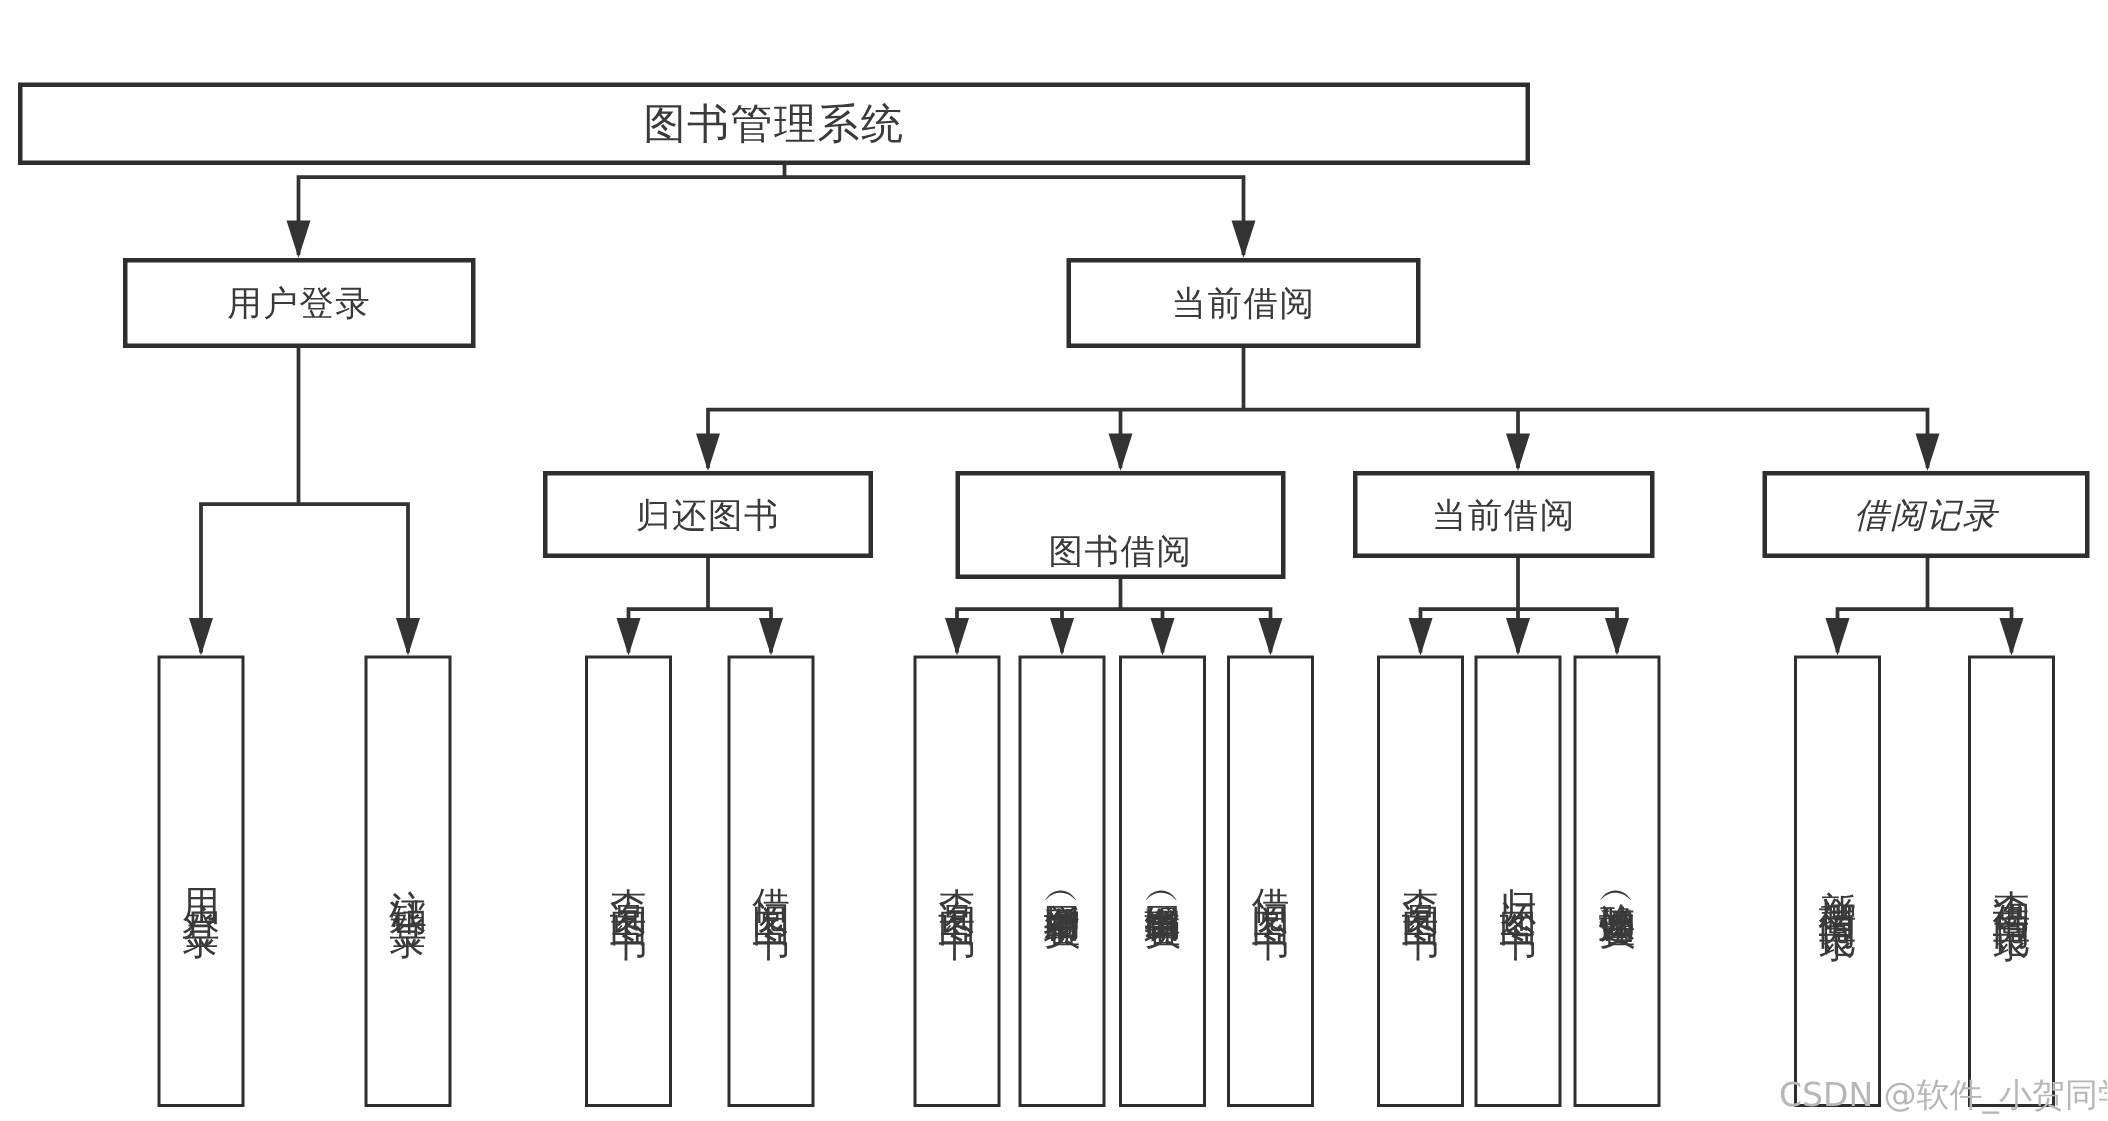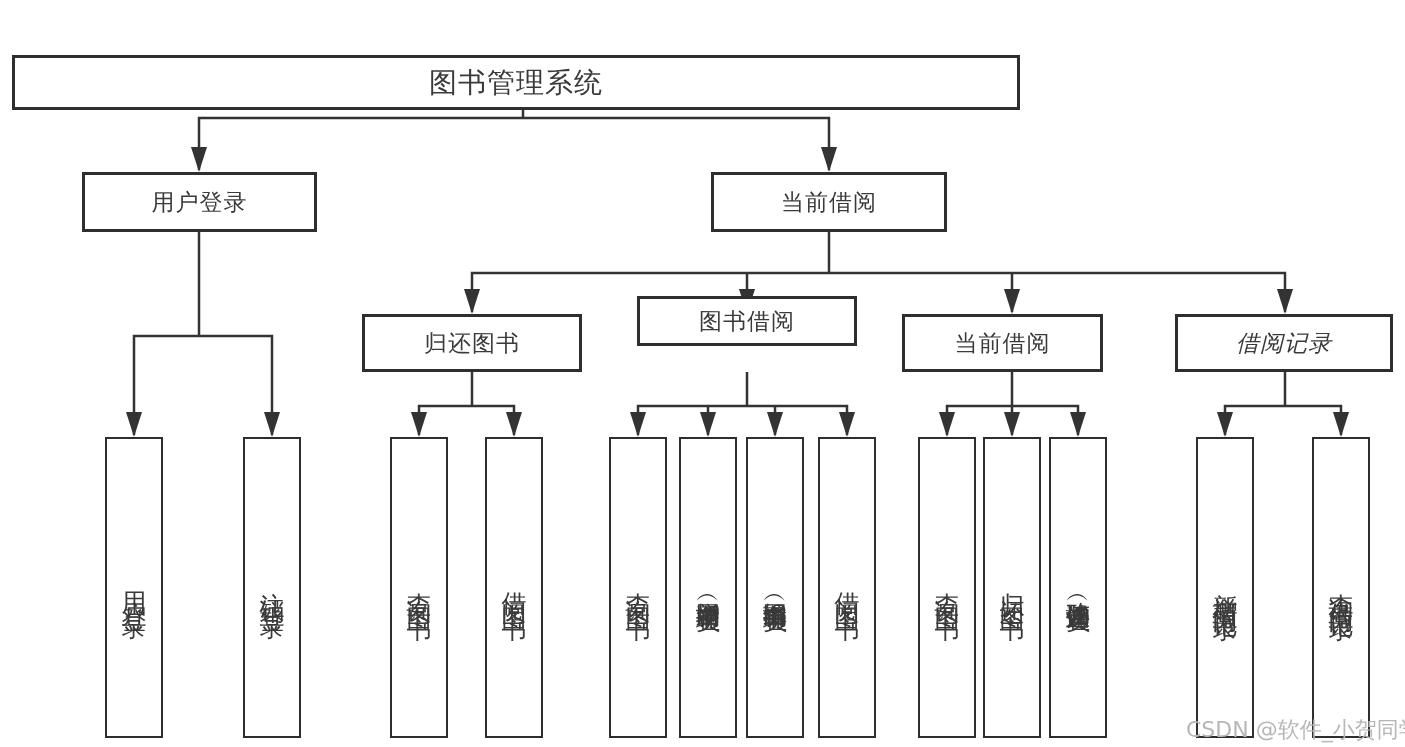--- a/index.html
+++ b/index.html
@@ -115,21 +115,21 @@
   <div class="node h-node" style="left:82px; top:172px; width:235px; height:60px;">
     <span>用户登录</span>
   </div>
   <div class="node h-node" style="left:711px; top:172px; width:236px; height:60px;">
     <span>当前借阅</span>
   </div>
 
   <div class="node h-node" style="left:362px; top:314px; width:220px; height:58px;">
     <span>归还图书</span>
   </div>
-  <div class="node h-node" style="left:637px; top:296px; width:220px; height:50px;">
+  <div class="node h-node" style="left:637px; top:314px; width:220px; height:72px;align-items:flex-end;">
     <span>图书借阅</span>
   </div>
   <div class="node h-node" style="left:902px; top:314px; width:201px; height:58px;text-align:right;">
     <span>当前借阅</span>
   </div>
   <div class="node h-node" style="left:1175px; top:314px; width:218px; height:58px;font-style:italic;">
     <span>借阅记录</span>
   </div>
 
   <div class="node v-node" style="left:105px; top:437px; width:58px; height:301px;">

